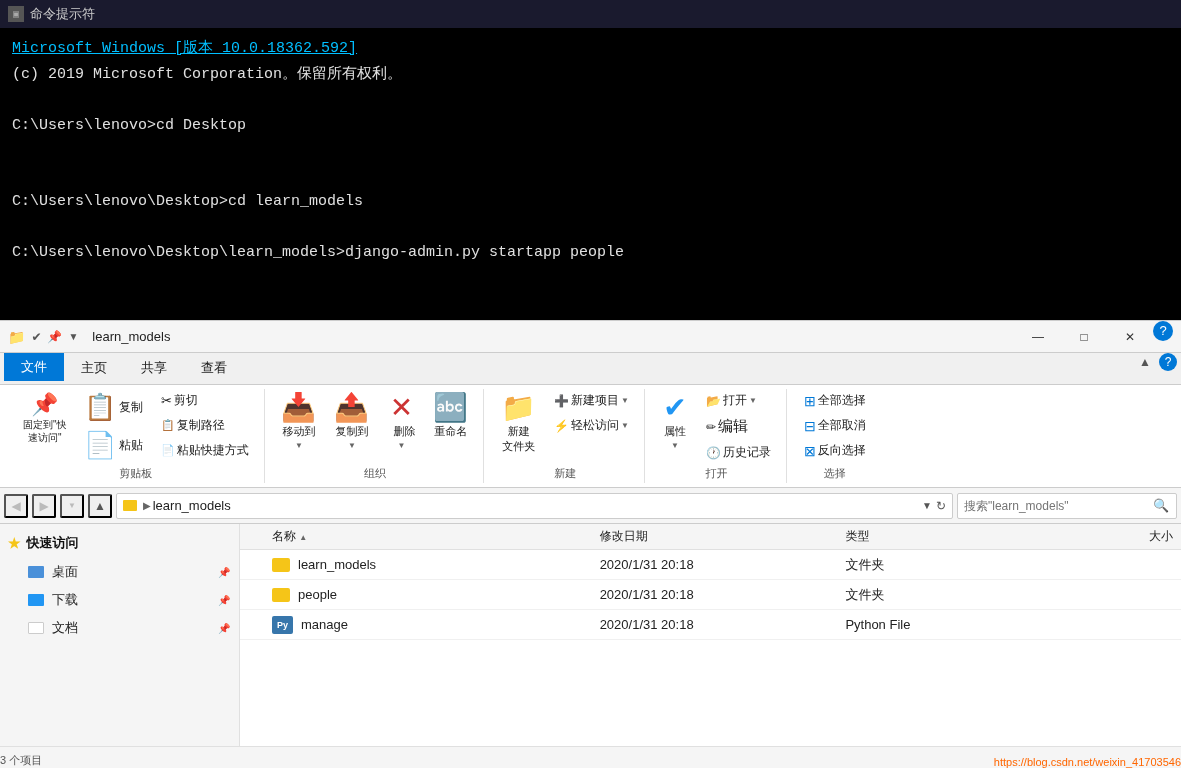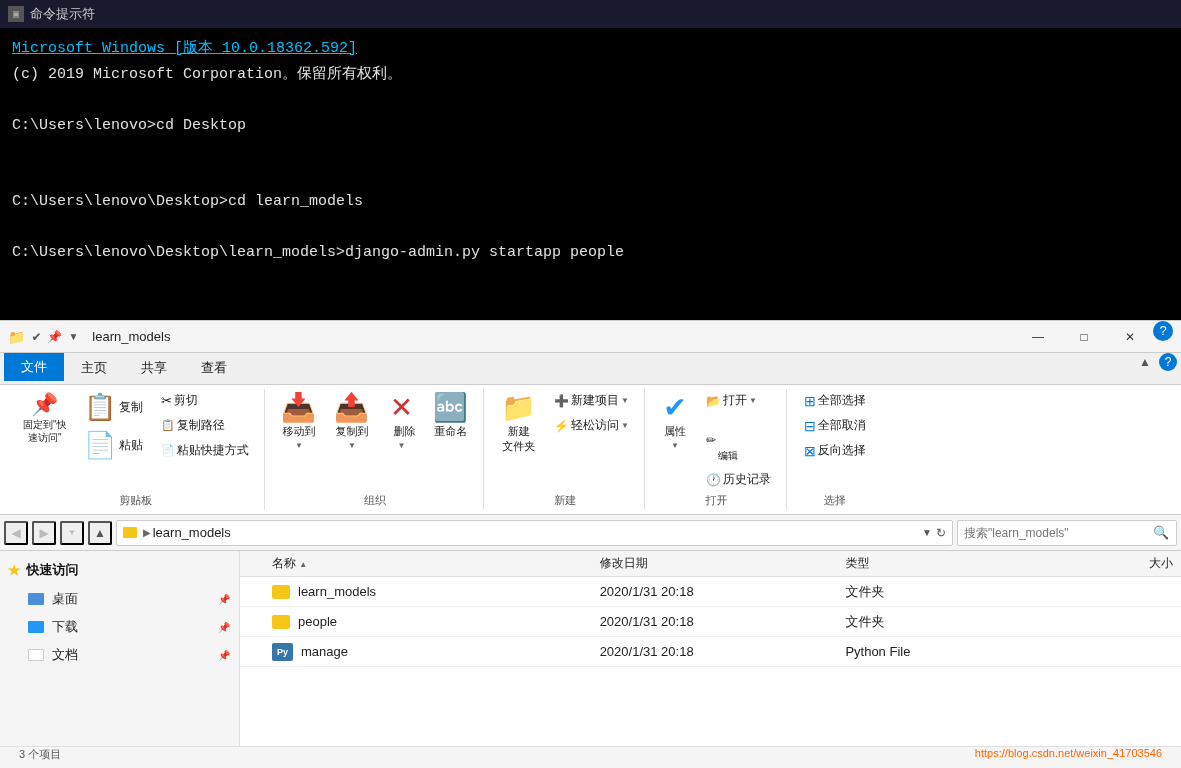--- a/index.html
+++ b/index.html
@@ -346,22 +346,22 @@
       display: flex; align-items: center; justify-content: center;
       font-size: 9px; color: #fff; font-weight: bold;
     }
 
     
     .explorer-status {
       height: 22px;
       background: #f5f5f5;
       border-top: 1px solid #e0e0e0;
       display: flex;
-      align-items: flex-start;
-      padding: 0 19px;
+      align-items: flex-end;
+      padding: 0 0;
       font-size: 11px;
       color: #555;
       gap: 12px;
     }
     .csdn-watermark {
       margin-left: auto;
       color: #f60;
       font-size: 11px;
     }
   </style>
@@ -508,21 +508,21 @@
             <span class="collapse-chevron">▼</span>
           </div>
           <div class="ribbon-col">
             <div class="ribbon-btn ribbon-btn-small">
               <span>📂</span>
               <span style="font-size:12px;">打开</span>
               <span class="collapse-chevron">▼</span>
             </div>
             <div class="ribbon-btn ribbon-btn-small">
               <span>✏</span>
-              <span style="font-size:10px;margin-top:32px;">编辑</span>
+              <span style="font-size:15px;">编辑</span>
             </div>
             <div class="ribbon-btn ribbon-btn-small">
               <span>🕐</span>
               <span style="font-size:12px;">历史记录</span>
             </div>
           </div>
         </div>
         <div class="ribbon-group-label">打开</div>
       </div>
 

